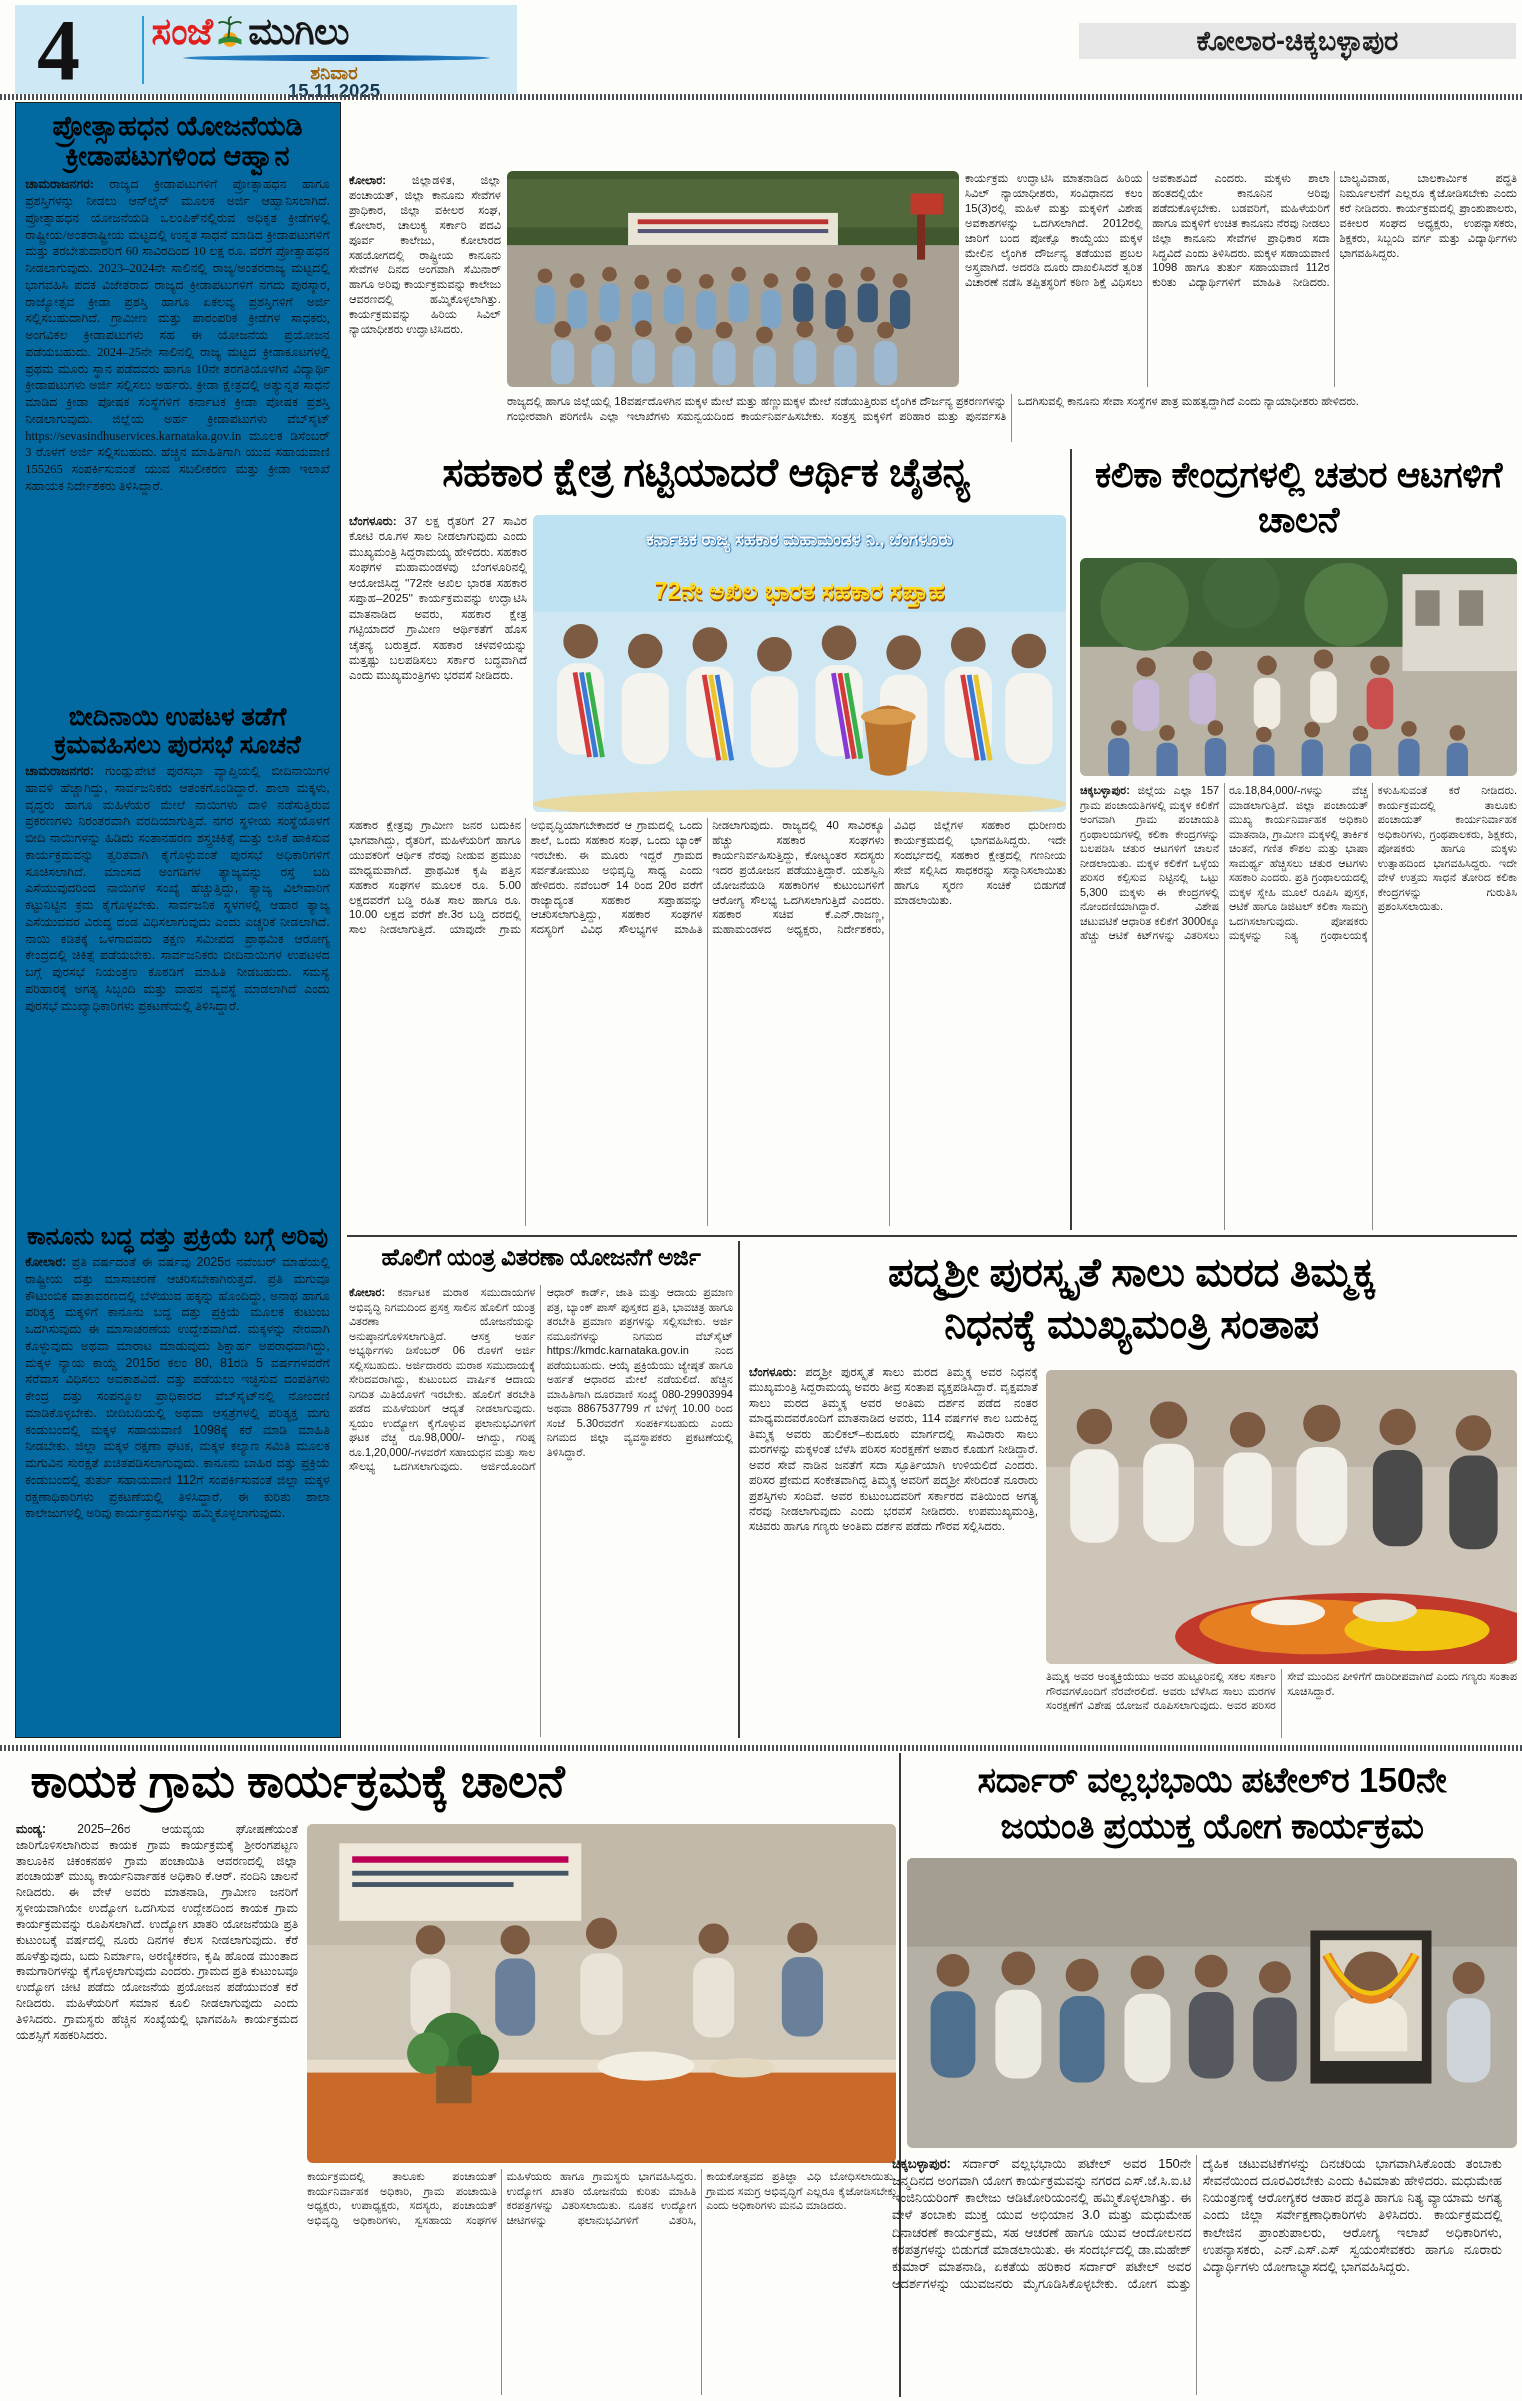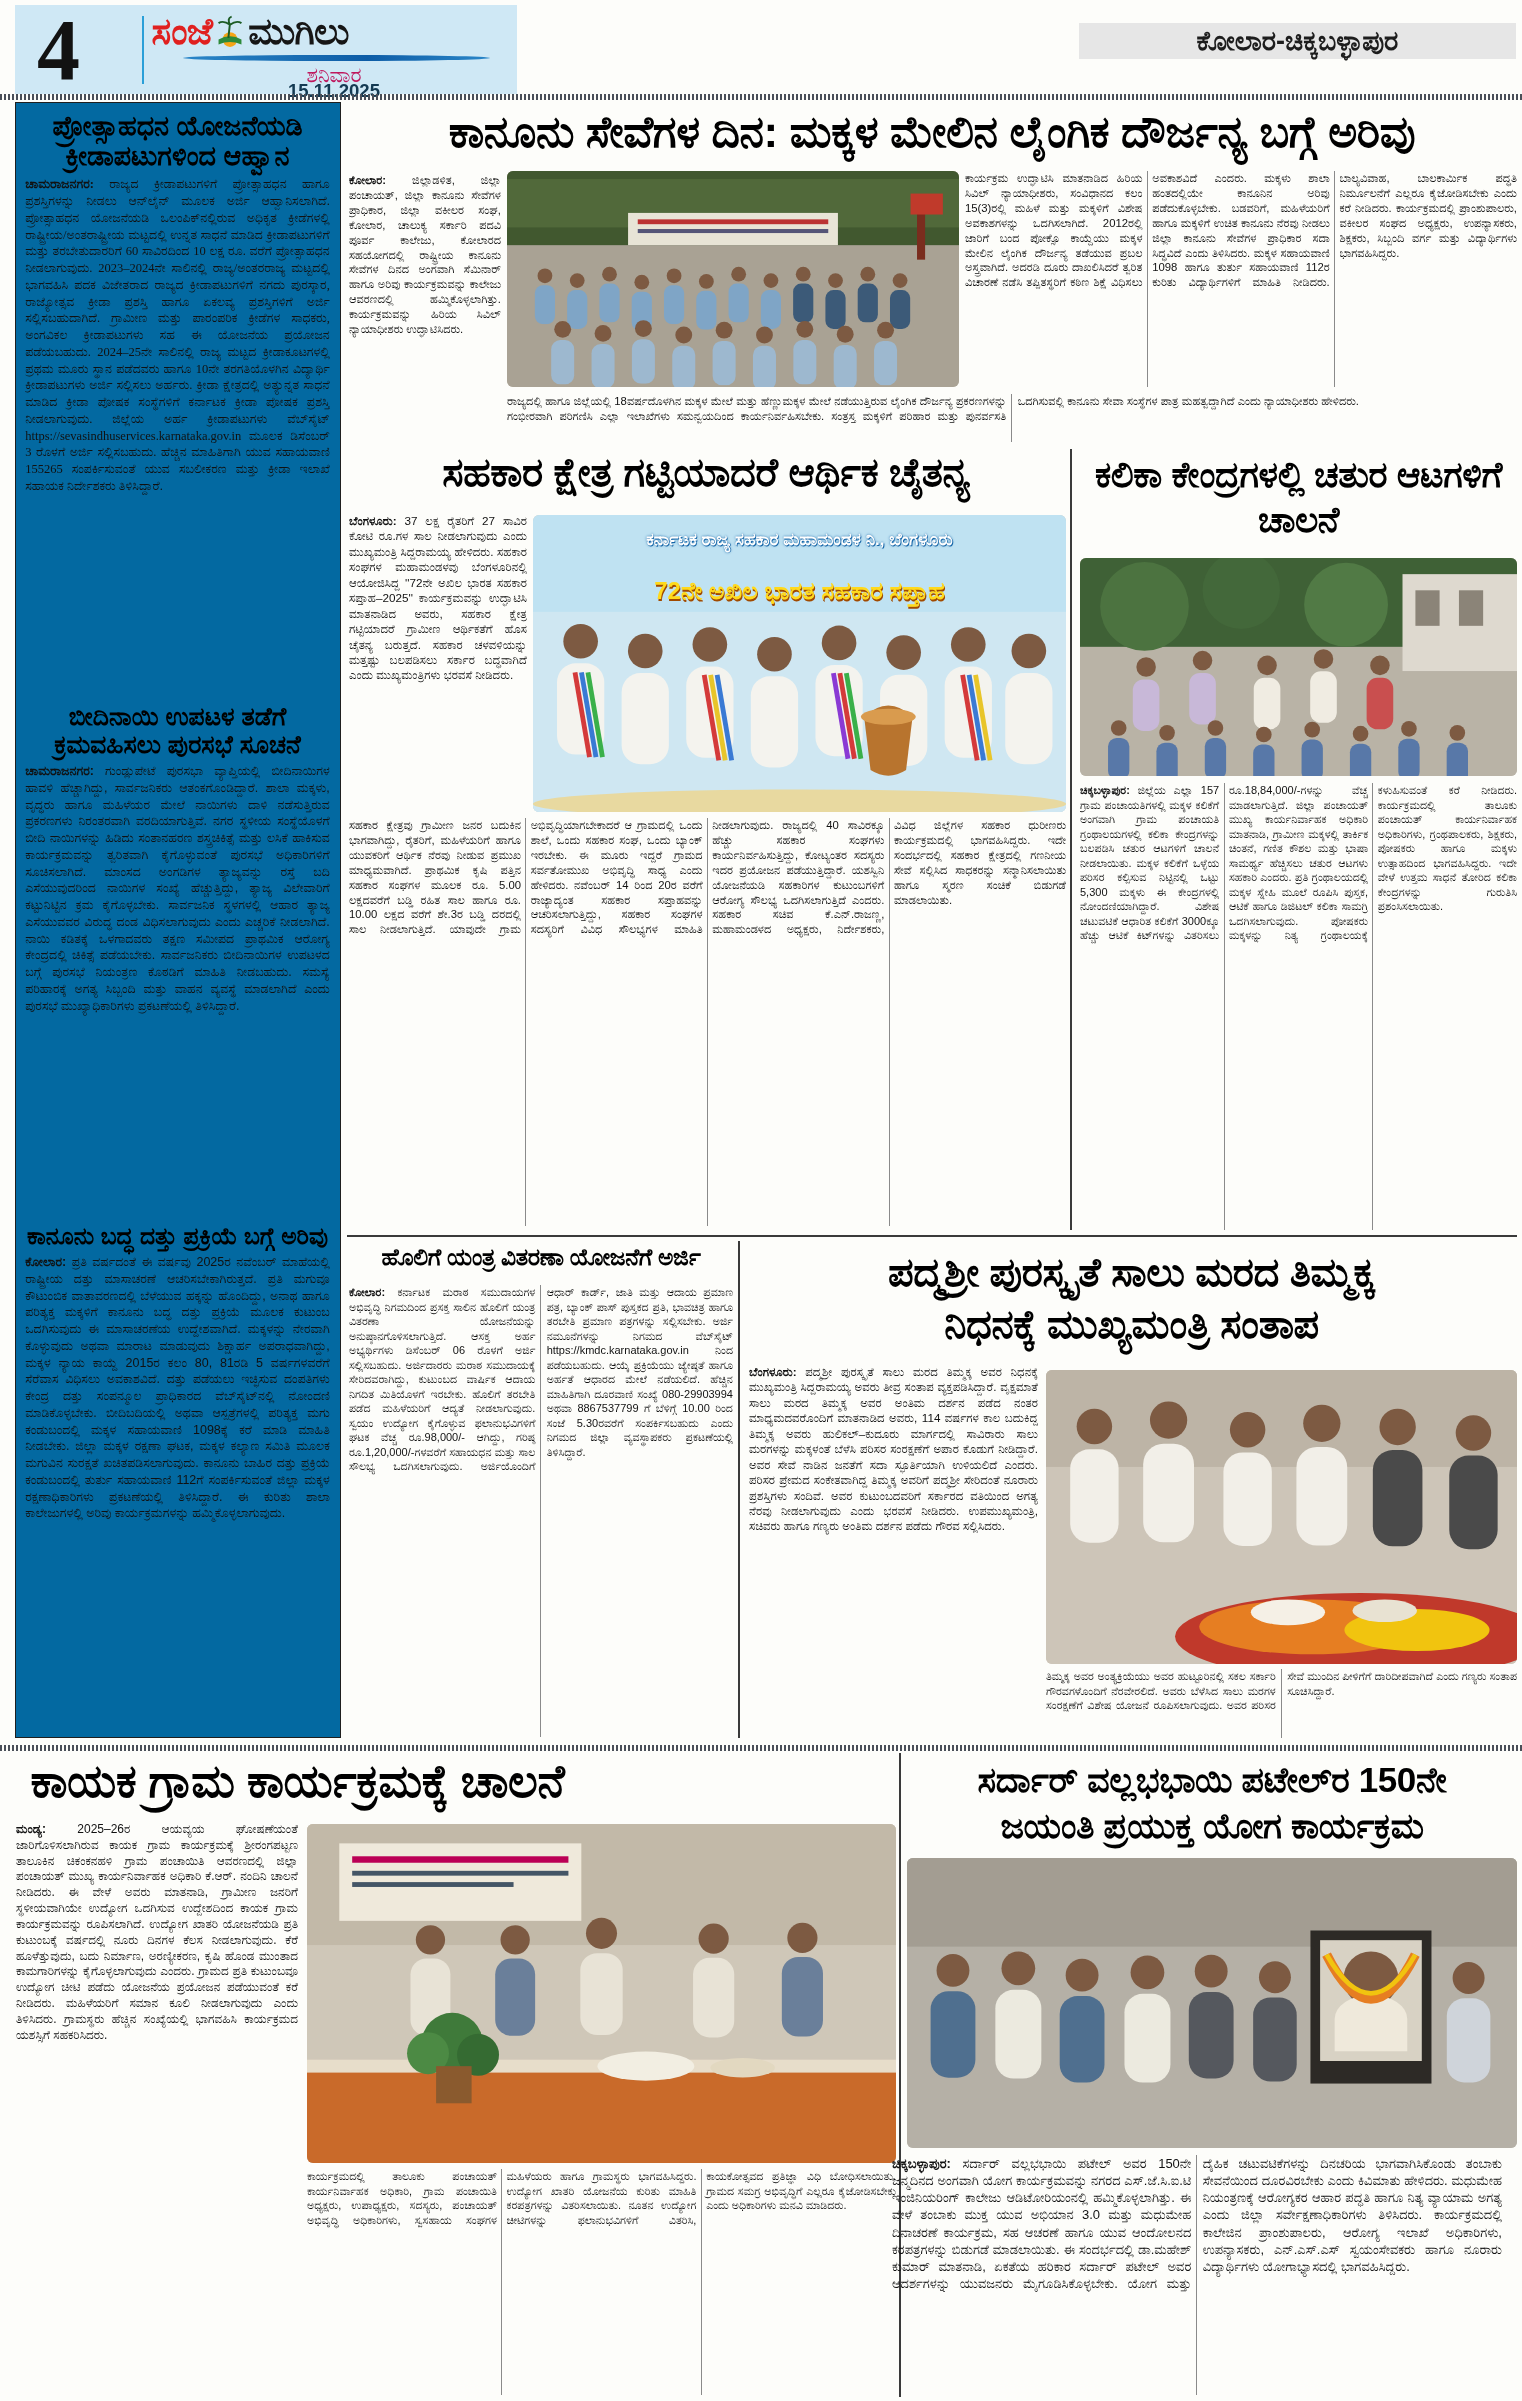--- a/index.html
+++ b/index.html
@@ -9,21 +9,21 @@
   
   .mast{left:14.5px;top:4.8px;width:502px;height:89px;background:#cfe8f5;}
   .pgnum{left:22.6px;top:0px;font-family:"Liberation Serif","DejaVu Serif",serif;
          font-size:86px;font-weight:700;line-height:90px;color:#121212;}
   .mastbar{left:127px;top:11.3px;width:2.4px;height:68px;background:#2a9fd8;}
   .logoline{left:137px;top:6.5px;width:365px;font-size:37px;font-weight:800;
             letter-spacing:-0.8px;white-space:nowrap;}
   .logored{color:#e0201f;} .logoblk{color:#161616;}
   .swoosh{left:168px;top:50px;width:307px;height:6.5px;border-radius:50%;
           background:linear-gradient(90deg,#2a86c8,#0d5ca6 60%,#2a86c8);}
-  .mastday{left:137px;top:58px;width:365px;text-align:center;font-size:21px;font-weight:400;color:#be185d;}
+  .mastday{left:137px;top:58px;width:365px;text-align:center;font-size:18px;font-weight:700;color:#a16207;}
   .mastdate{left:137px;top:75px;width:365px;text-align:center;font-size:18.6px;font-weight:700;color:#143a52;}
   .region{left:1079px;top:22.6px;width:437px;height:36px;background:#e6e6e6;
           text-align:center;font-size:27px;font-weight:800;line-height:37px;color:#1d1d1d;}
   .dotrule{height:5.6px;background:repeating-linear-gradient(90deg,#4a4f58 0 1.6px,transparent 1.6px 4px);}
   .vrule{width:1.6px;background:#3a3a3a;}
   .hrule{height:1.6px;background:#3a3a3a;}
   
   .hl{font-weight:900;color:#000;text-align:center;letter-spacing:-0.4px;}
   .dateline{font-weight:800;}
   .btxt{text-align:justify;line-height:1.32;overflow:hidden;word-break:break-word;}
@@ -84,21 +84,20 @@
       <span class="dateline">ಚಾಮರಾಜನಗರ:</span>
       <span>ಗುಂಡ್ಲುಪೇಟೆ ಪುರಸಭಾ ವ್ಯಾಪ್ತಿಯಲ್ಲಿ ಬೀದಿನಾಯಿಗಳ ಹಾವಳಿ ಹೆಚ್ಚಾಗಿದ್ದು, ಸಾರ್ವಜನಿಕರು ಆತಂಕಗೊಂಡಿದ್ದಾರೆ. ಶಾಲಾ ಮಕ್ಕಳು, ವೃದ್ಧರು ಹಾಗೂ ಮಹಿಳೆಯರ ಮೇಲೆ ನಾಯಿಗಳು ದಾಳಿ ನಡೆಸುತ್ತಿರುವ ಪ್ರಕರಣಗಳು ನಿರಂತರವಾಗಿ ವರದಿಯಾಗುತ್ತಿವೆ. ನಗರ ಸ್ಥಳೀಯ ಸಂಸ್ಥೆಯೊಳಗೆ ಬೀದಿ ನಾಯಿಗಳನ್ನು ಹಿಡಿದು ಸಂತಾನಹರಣ ಶಸ್ತ್ರಚಿಕಿತ್ಸೆ ಮತ್ತು ಲಸಿಕೆ ಹಾಕಿಸುವ ಕಾರ್ಯಕ್ರಮವನ್ನು ತ್ವರಿತವಾಗಿ ಕೈಗೊಳ್ಳುವಂತೆ ಪುರಸಭೆ ಅಧಿಕಾರಿಗಳಿಗೆ ಸೂಚಿಸಲಾಗಿದೆ. ಮಾಂಸದ ಅಂಗಡಿಗಳ ತ್ಯಾಜ್ಯವನ್ನು ರಸ್ತೆ ಬದಿ ಎಸೆಯುವುದರಿಂದ ನಾಯಿಗಳ ಸಂಖ್ಯೆ ಹೆಚ್ಚುತ್ತಿದ್ದು, ತ್ಯಾಜ್ಯ ವಿಲೇವಾರಿಗೆ ಕಟ್ಟುನಿಟ್ಟಿನ ಕ್ರಮ ಕೈಗೊಳ್ಳಬೇಕು. ಸಾರ್ವಜನಿಕ ಸ್ಥಳಗಳಲ್ಲಿ ಆಹಾರ ತ್ಯಾಜ್ಯ ಎಸೆಯುವವರ ವಿರುದ್ಧ ದಂಡ ವಿಧಿಸಲಾಗುವುದು ಎಂದು ಎಚ್ಚರಿಕೆ ನೀಡಲಾಗಿದೆ. ನಾಯಿ ಕಡಿತಕ್ಕೆ ಒಳಗಾದವರು ತಕ್ಷಣ ಸಮೀಪದ ಪ್ರಾಥಮಿಕ ಆರೋಗ್ಯ ಕೇಂದ್ರದಲ್ಲಿ ಚಿಕಿತ್ಸೆ ಪಡೆಯಬೇಕು. ಸಾರ್ವಜನಿಕರು ಬೀದಿನಾಯಿಗಳ ಉಪಟಳದ ಬಗ್ಗೆ ಪುರಸಭೆ ನಿಯಂತ್ರಣ ಕೊಠಡಿಗೆ ಮಾಹಿತಿ ನೀಡಬಹುದು. ಸಮಸ್ಯೆ ಪರಿಹಾರಕ್ಕೆ ಅಗತ್ಯ ಸಿಬ್ಬಂದಿ ಮತ್ತು ವಾಹನ ವ್ಯವಸ್ಥೆ ಮಾಡಲಾಗಿದೆ ಎಂದು ಪುರಸಭೆ ಮುಖ್ಯಾಧಿಕಾರಿಗಳು ಪ್ರಕಟಣೆಯಲ್ಲಿ ತಿಳಿಸಿದ್ದಾರೆ.</span>
     </div>
     <div class="gh" style="font-size:23.4px;margin-top:8px;">ಕಾನೂನು ಬದ್ಧ ದತ್ತು ಪ್ರಕ್ರಿಯೆ ಬಗ್ಗೆ ಅರಿವು</div>
     <div class="gb" style="height:433px;margin-top:4.8px;">
       <span class="dateline">ಕೋಲಾರ:</span>
       <span>ಪ್ರತಿ ವರ್ಷದಂತೆ ಈ ವರ್ಷವು 2025ರ ನವೆಂಬರ್ ಮಾಹೆಯಲ್ಲಿ ರಾಷ್ಟ್ರೀಯ ದತ್ತು ಮಾಸಾಚರಣೆ ಆಚರಿಸಬೇಕಾಗಿರುತ್ತದೆ. ಪ್ರತಿ ಮಗುವೂ ಕೌಟುಂಬಿಕ ವಾತಾವರಣದಲ್ಲಿ ಬೆಳೆಯುವ ಹಕ್ಕನ್ನು ಹೊಂದಿದ್ದು, ಅನಾಥ ಹಾಗೂ ಪರಿತ್ಯಕ್ತ ಮಕ್ಕಳಿಗೆ ಕಾನೂನು ಬದ್ಧ ದತ್ತು ಪ್ರಕ್ರಿಯೆ ಮೂಲಕ ಕುಟುಂಬ ಒದಗಿಸುವುದು ಈ ಮಾಸಾಚರಣೆಯ ಉದ್ದೇಶವಾಗಿದೆ. ಮಕ್ಕಳನ್ನು ನೇರವಾಗಿ ಕೊಳ್ಳುವುದು ಅಥವಾ ಮಾರಾಟ ಮಾಡುವುದು ಶಿಕ್ಷಾರ್ಹ ಅಪರಾಧವಾಗಿದ್ದು, ಮಕ್ಕಳ ನ್ಯಾಯ ಕಾಯ್ದೆ 2015ರ ಕಲಂ 80, 81ರಡಿ 5 ವರ್ಷಗಳವರೆಗೆ ಸೆರೆವಾಸ ವಿಧಿಸಲು ಅವಕಾಶವಿದೆ. ದತ್ತು ಪಡೆಯಲು ಇಚ್ಛಿಸುವ ದಂಪತಿಗಳು ಕೇಂದ್ರ ದತ್ತು ಸಂಪನ್ಮೂಲ ಪ್ರಾಧಿಕಾರದ ವೆಬ್‌ಸೈಟ್‌ನಲ್ಲಿ ನೋಂದಣಿ ಮಾಡಿಕೊಳ್ಳಬೇಕು. ಬೀದಿಬದಿಯಲ್ಲಿ ಅಥವಾ ಆಸ್ಪತ್ರೆಗಳಲ್ಲಿ ಪರಿತ್ಯಕ್ತ ಮಗು ಕಂಡುಬಂದಲ್ಲಿ ಮಕ್ಕಳ ಸಹಾಯವಾಣಿ 1098ಕ್ಕೆ ಕರೆ ಮಾಡಿ ಮಾಹಿತಿ ನೀಡಬೇಕು. ಜಿಲ್ಲಾ ಮಕ್ಕಳ ರಕ್ಷಣಾ ಘಟಕ, ಮಕ್ಕಳ ಕಲ್ಯಾಣ ಸಮಿತಿ ಮೂಲಕ ಮಗುವಿನ ಸುರಕ್ಷತೆ ಖಚಿತಪಡಿಸಲಾಗುವುದು. ಕಾನೂನು ಬಾಹಿರ ದತ್ತು ಪ್ರಕ್ರಿಯೆ ಕಂಡುಬಂದಲ್ಲಿ ತುರ್ತು ಸಹಾಯವಾಣಿ 112ಗೆ ಸಂಪರ್ಕಿಸುವಂತೆ ಜಿಲ್ಲಾ ಮಕ್ಕಳ ರಕ್ಷಣಾಧಿಕಾರಿಗಳು ಪ್ರಕಟಣೆಯಲ್ಲಿ ತಿಳಿಸಿದ್ದಾರೆ. ಈ ಕುರಿತು ಶಾಲಾ ಕಾಲೇಜುಗಳಲ್ಲಿ ಅರಿವು ಕಾರ್ಯಕ್ರಮಗಳನ್ನು ಹಮ್ಮಿಕೊಳ್ಳಲಾಗುವುದು.</span>
     </div>
   </div>
 
-  <div class="abs hl" style="left:347px;top:108px;width:1170px;font-size:44px;line-height:1.1;">ಕಾನೂನು ಸೇವೆಗಳ ದಿನ: ಮಕ್ಕಳ ಮೇಲಿನ ಲೈಂಗಿಕ ದೌರ್ಜನ್ಯ ಬಗ್ಗೆ ಅರಿವು</div>
   <div class="abs btxt" style="left:349px;top:173px;width:152px;height:215px;font-size:11.3px;">
     <span class="dateline">ಕೋಲಾರ:</span>
     <span>ಜಿಲ್ಲಾಡಳಿತ, ಜಿಲ್ಲಾ ಪಂಚಾಯತ್, ಜಿಲ್ಲಾ ಕಾನೂನು ಸೇವೆಗಳ ಪ್ರಾಧಿಕಾರ, ಜಿಲ್ಲಾ ವಕೀಲರ ಸಂಘ, ಕೋಲಾರ, ಚಾಲುಕ್ಯ ಸರ್ಕಾರಿ ಪದವಿ ಪೂರ್ವ ಕಾಲೇಜು, ಕೋಲಾರದ ಸಹಯೋಗದಲ್ಲಿ ರಾಷ್ಟ್ರೀಯ ಕಾನೂನು ಸೇವೆಗಳ ದಿನದ ಅಂಗವಾಗಿ ಸೆಮಿನಾರ್ ಹಾಗೂ ಅರಿವು ಕಾರ್ಯಕ್ರಮವನ್ನು ಕಾಲೇಜು ಆವರಣದಲ್ಲಿ ಹಮ್ಮಿಕೊಳ್ಳಲಾಗಿತ್ತು. ಕಾರ್ಯಕ್ರಮವನ್ನು ಹಿರಿಯ ಸಿವಿಲ್ ನ್ಯಾಯಾಧೀಶರು ಉದ್ಘಾಟಿಸಿದರು.</span>
   </div>
   <div class="abs photo" style="left:507px;top:171px;width:452px;height:216px;">
     <svg viewBox="0 0 560 268" preserveAspectRatio="none">
       <rect width="560" height="268" fill="#a9a294"></rect>
       <rect width="560" height="92" fill="#41582f"></rect>
       <rect y="10" width="560" height="60" fill="#51693a"></rect>
       <rect x="150" y="52" width="260" height="40" fill="#e8e4d6"></rect>

